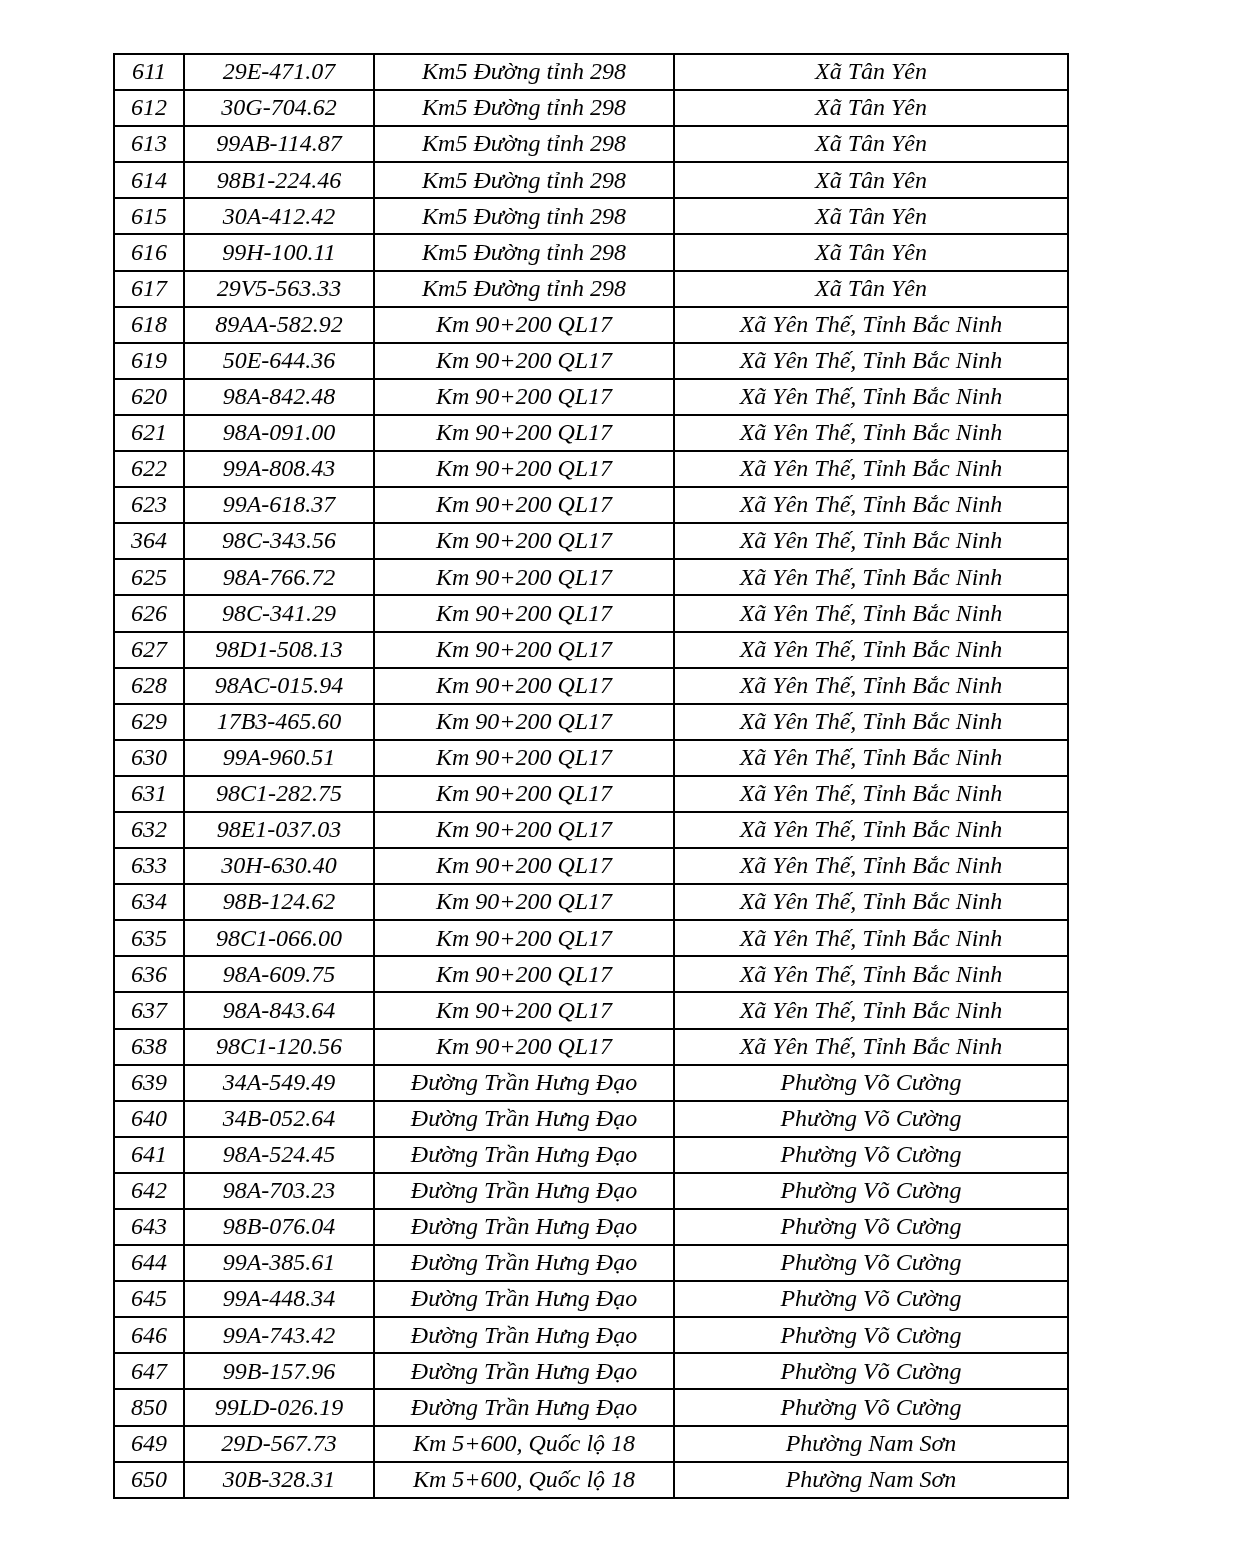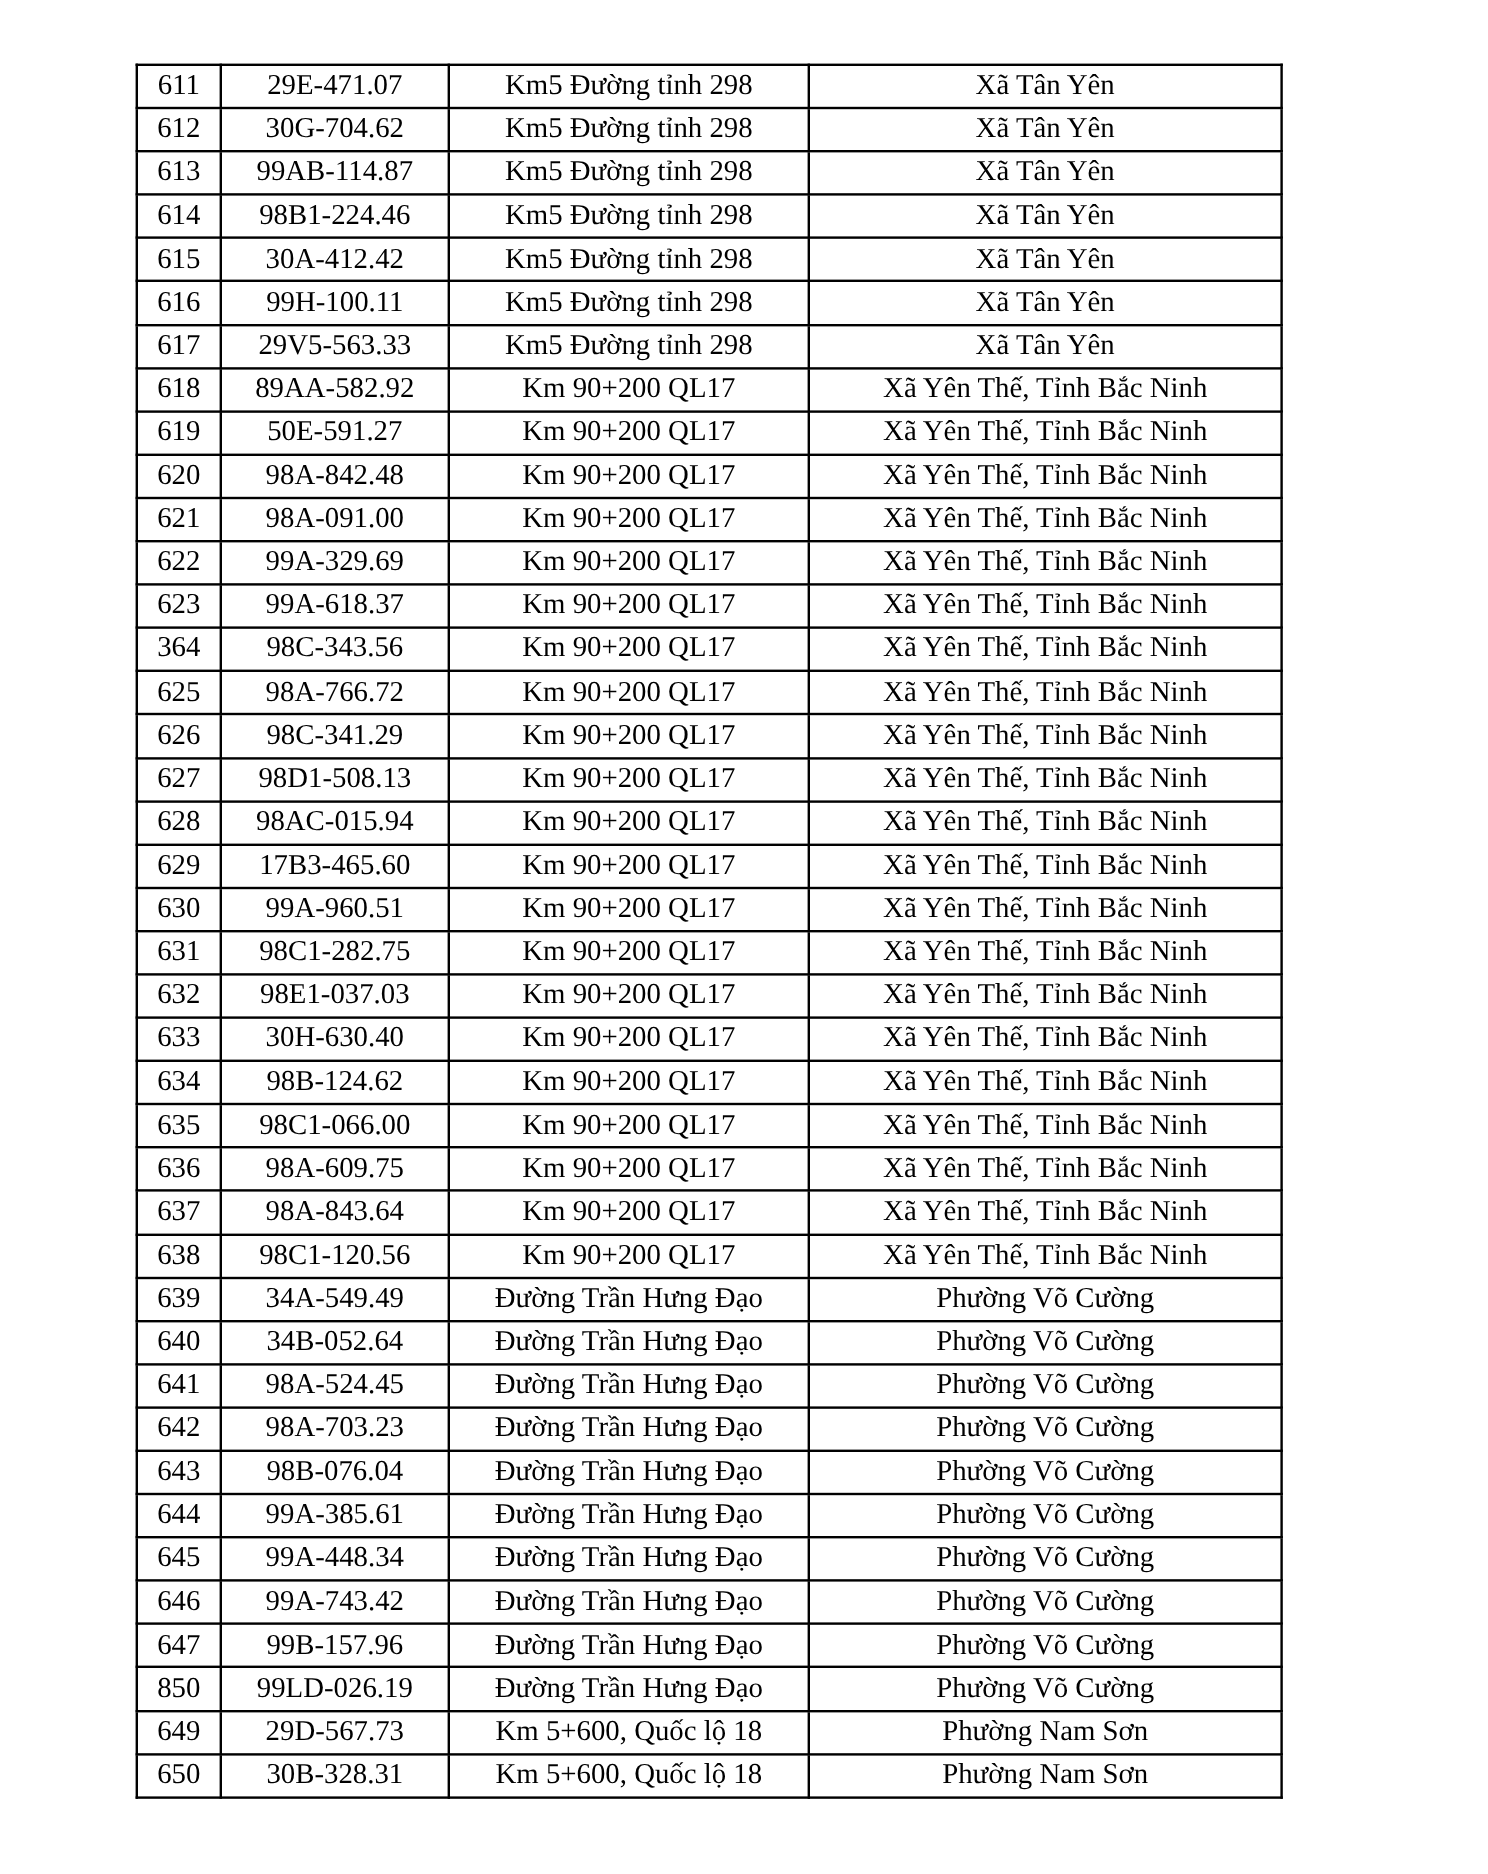--- a/index.html
+++ b/index.html
@@ -17,20 +17,21 @@
     overflow: hidden;
   }
   table.plate-table {
     position: absolute;
     left: 113px;
     top: 53px;
     width: 954px;
     height: 1446px;
     border-collapse: collapse;
     table-layout: fixed;
+    font-style: italic;
   }
   table.plate-table td {
     border: 2px solid #000000;
     text-align: center;
     vertical-align: middle;
     font-size: 24px;
     line-height: 1.15;
     padding: 0 2px;
     white-space: nowrap;
     overflow: hidden;
@@ -95,39 +96,39 @@
     <td>Xã Tân Yên</td>
   </tr>
         <tr>
     <td>618</td>
     <td>89AA-582.92</td>
     <td>Km 90+200 QL17</td>
     <td>Xã Yên Thế, Tỉnh Bắc Ninh</td>
   </tr>
         <tr>
     <td>619</td>
-    <td>50E-591.27</td>
+    <td>50E-644.36</td>
     <td>Km 90+200 QL17</td>
     <td>Xã Yên Thế, Tỉnh Bắc Ninh</td>
   </tr>
         <tr>
     <td>620</td>
     <td>98A-842.48</td>
     <td>Km 90+200 QL17</td>
     <td>Xã Yên Thế, Tỉnh Bắc Ninh</td>
   </tr>
         <tr>
     <td>621</td>
     <td>98A-091.00</td>
     <td>Km 90+200 QL17</td>
     <td>Xã Yên Thế, Tỉnh Bắc Ninh</td>
   </tr>
         <tr>
     <td>622</td>
-    <td>99A-329.69</td>
+    <td>99A-808.43</td>
     <td>Km 90+200 QL17</td>
     <td>Xã Yên Thế, Tỉnh Bắc Ninh</td>
   </tr>
         <tr>
     <td>623</td>
     <td>99A-618.37</td>
     <td>Km 90+200 QL17</td>
     <td>Xã Yên Thế, Tỉnh Bắc Ninh</td>
   </tr>
         <tr>

